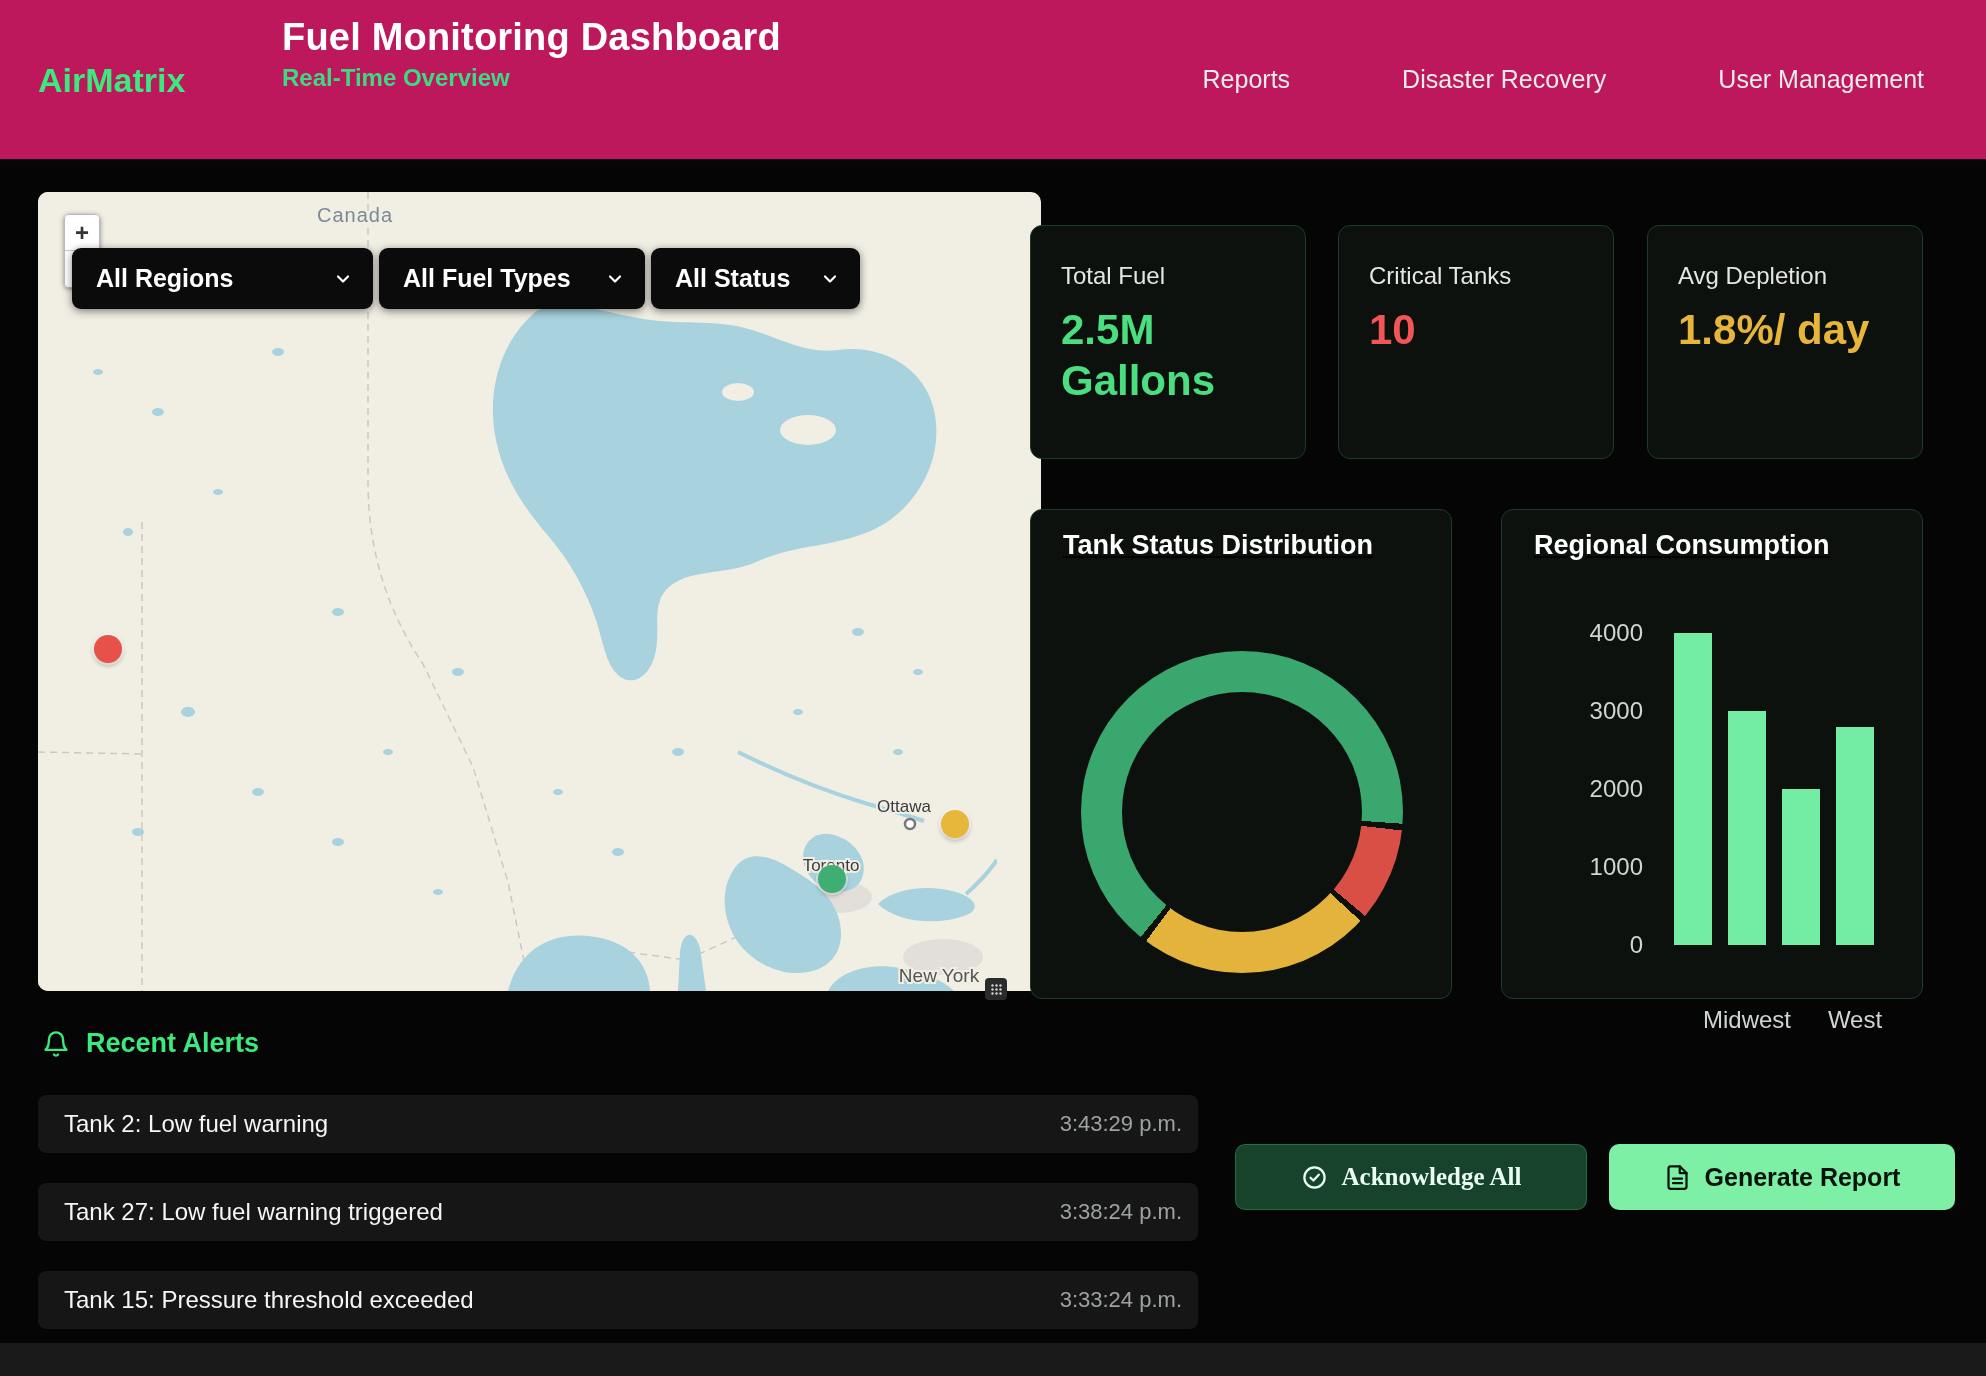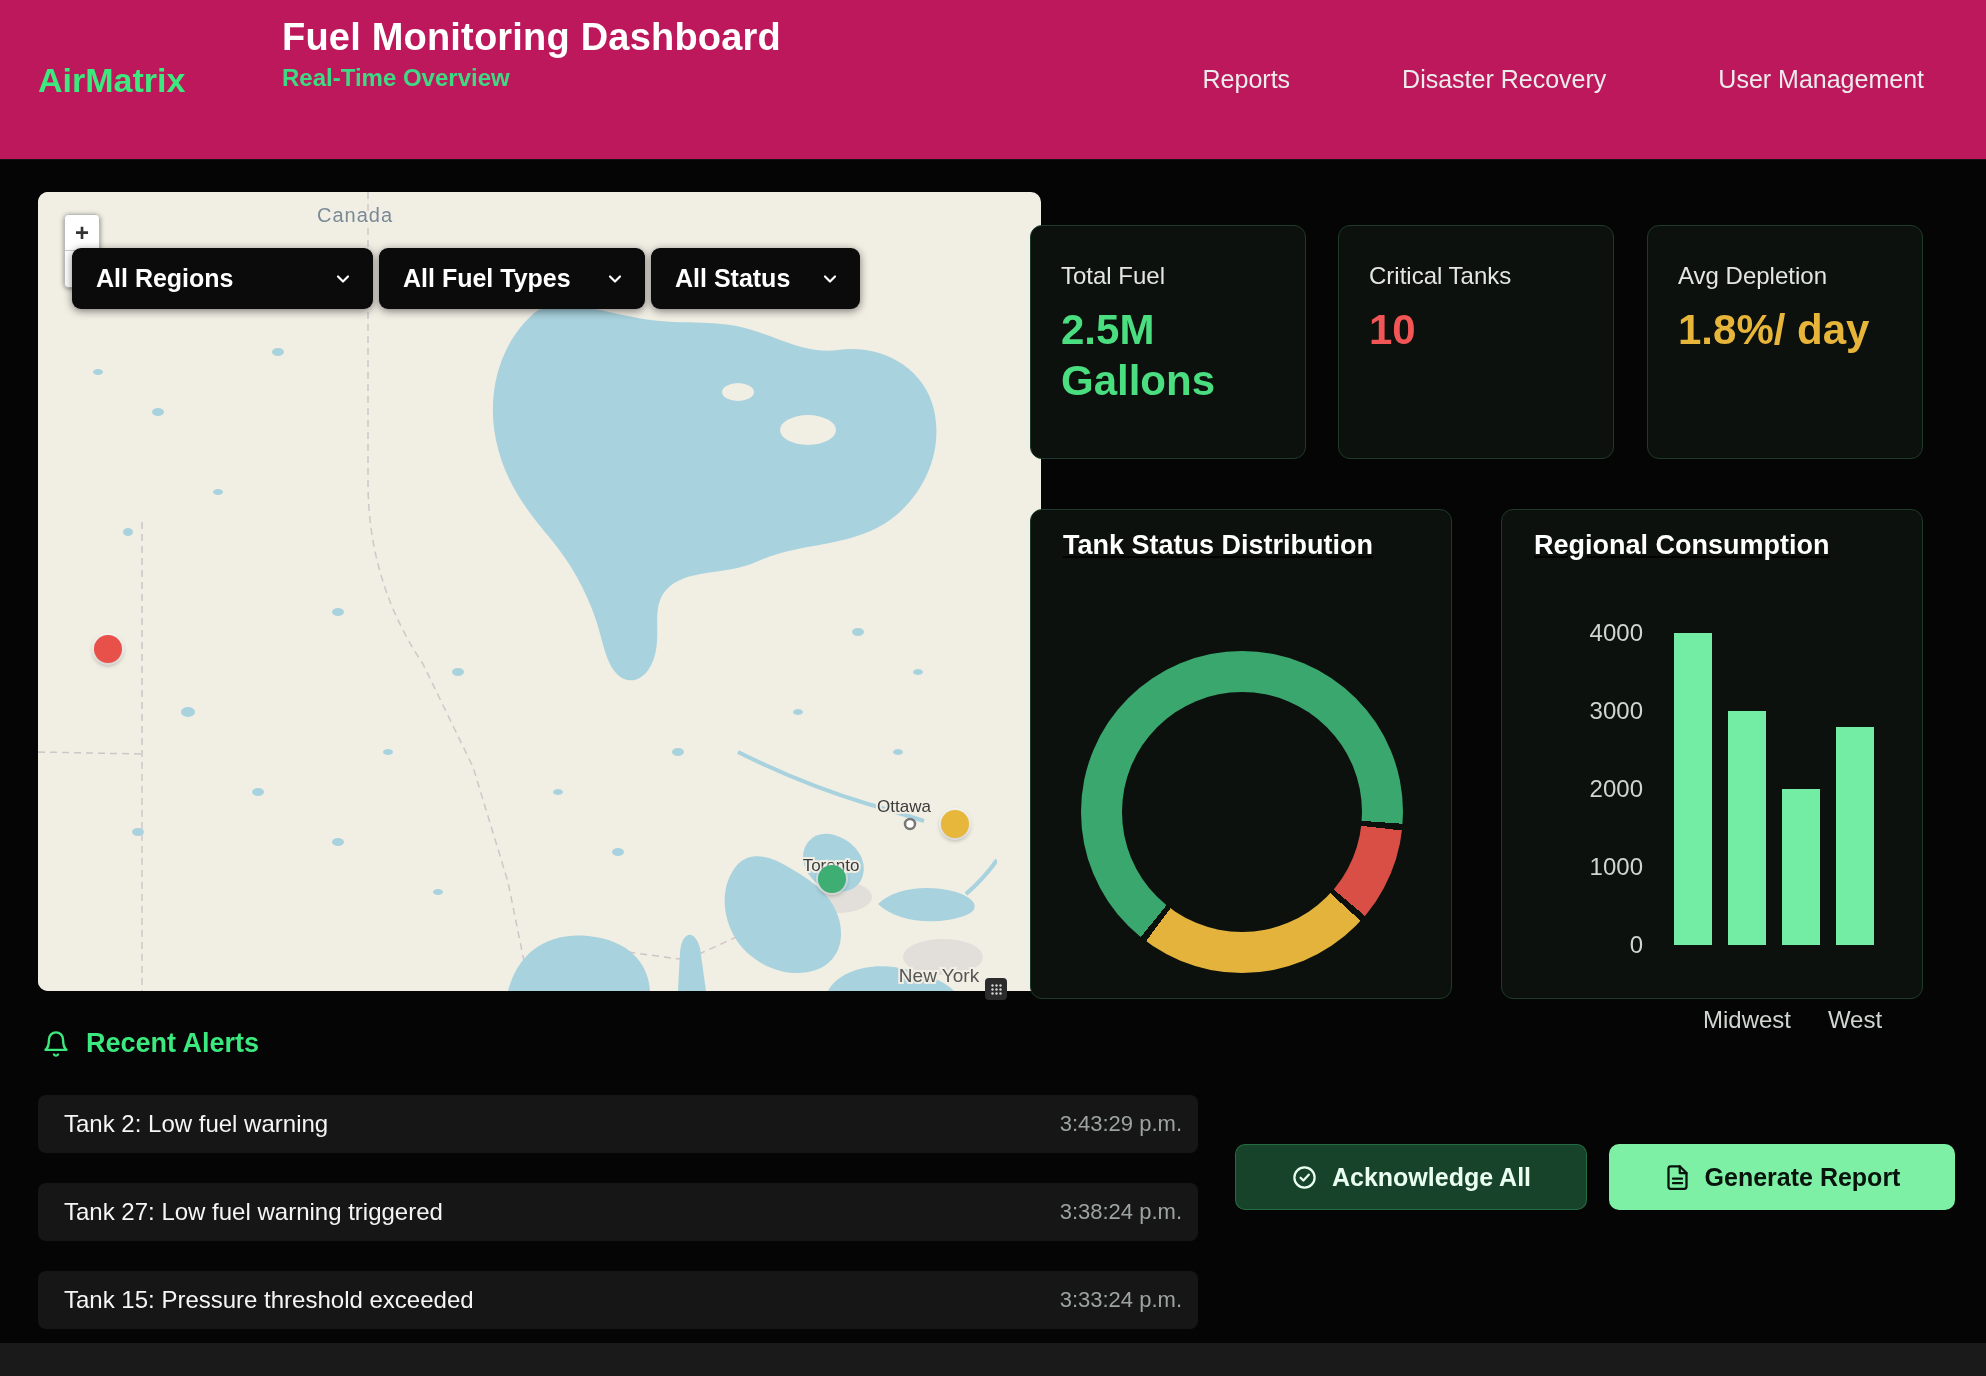--- a/index.html
+++ b/index.html
@@ -54,21 +54,21 @@
   .alerts-title-row { position:absolute; left:42px; top:1028px; display:flex; align-items:center; gap:16px; }
   .alerts-title { font-size:27px; font-weight:700; color:#3ce97e; }
   .alert-row { position:absolute; left:38px; width:1160px; height:58px; background:#161616; border-radius:8px;
                display:flex; align-items:center; justify-content:space-between; padding:0 16px 0 26px; cursor:pointer;margin-top:8px; }
   .alert-msg { font-size:24px; color:#f4f5f4; }
   .alert-time { font-size:22px; color:#9ca3a0; }
 
   .btn { position:absolute; top:1144px; height:66px; border-radius:10px; display:flex; align-items:center;
          justify-content:center; gap:14px; font-size:25px; font-weight:700; border:none; cursor:pointer;
          font-family:"Liberation Sans","DejaVu Sans",sans-serif; }
-  .btn-ack { left:1235px; width:352px; background:#17432a; color:#eafff2; border:1px solid rgba(62,185,112,.35); }
+  .btn-ack { left:1235px; width:352px; background:#17432a; color:#eafff2; border:1px solid rgba(62,185,112,.35);font-family:Liberation Serif, serif; }
   .btn-gen { left:1609px; width:346px; background:#7ef0a6; color:#07130b; }
 
   .footer-bar { position:absolute; left:0; top:1343px; width:1986px; height:33px; background:#1a1a1a; }
 </style>
 </head>
 <body>
 
 <div class="canvas">
 
   <header class="header">

